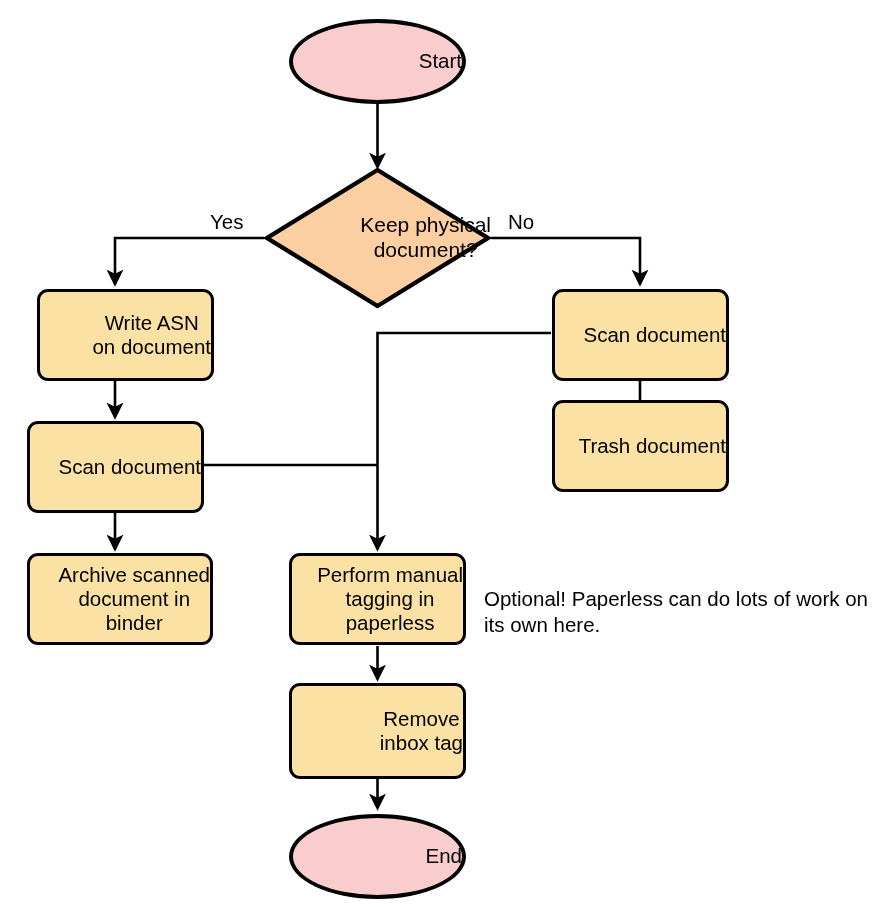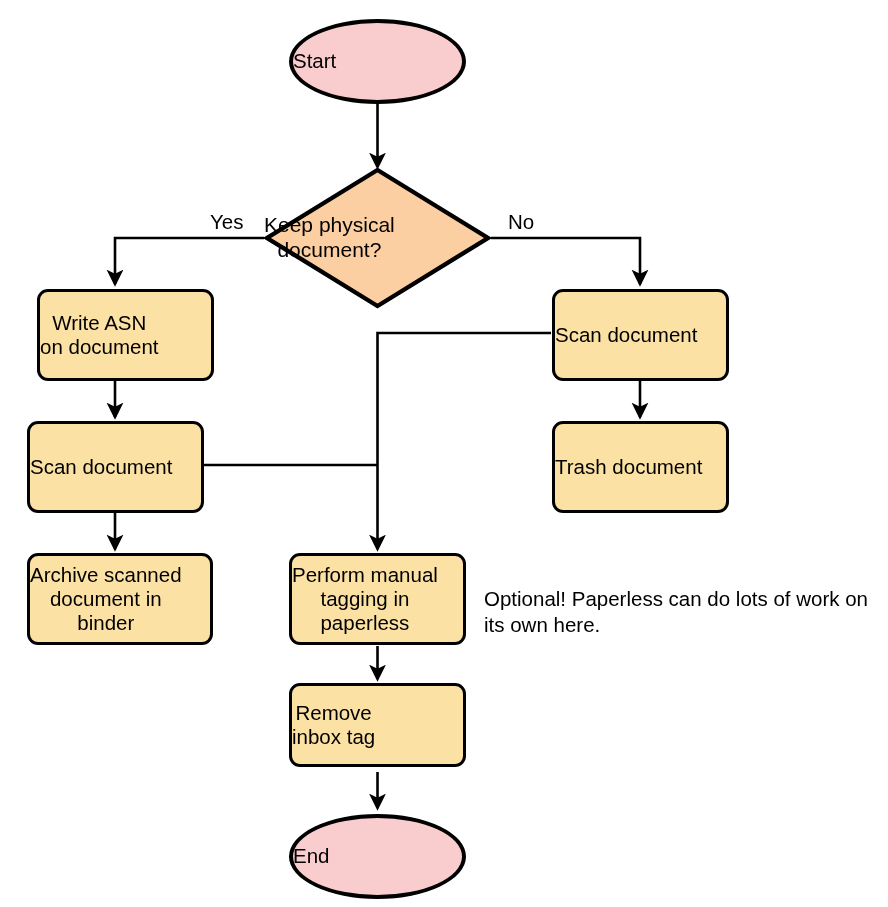--- a/index.html
+++ b/index.html
@@ -26,21 +26,21 @@
     width: 888px;
     height: 907px;
     pointer-events: none;
   }
 
   .node {
     position: absolute;
     box-sizing: border-box;
     display: flex;
     align-items: center;
-    justify-content: flex-start;
+    justify-content: flex-end;
     text-align: center;
     color: #000000;
     line-height: 1.18;
     white-space: pre-line;
   }
 
   .node.process {
     border: 3px solid #000000;
     border-radius: 11px;
     background: #FCE1A4;
@@ -149,31 +149,31 @@
   <div class="node process" style="left:27px; top:553px; width:186px; height:92px;">
     <span>Archive scanned
 document in
 binder</span>
   </div>
 
   <div class="node process" style="left:552px; top:289px; width:177px; height:92px;">
     <span>Scan document</span>
   </div>
 
-  <div class="node process" style="left:552px; top:421px; width:177px; height:92px;">
+  <div class="node process" style="left:552px; top:400px; width:177px; height:92px;">
     <span>Trash document</span>
   </div>
 
   <div class="node process" style="left:289px; top:553px; width:177px; height:92px;">
     <span>Perform manual
 tagging in
 paperless</span>
   </div>
 
-  <div class="node process" style="left:289px; top:683px; width:177px; height:84px;">
+  <div class="node process" style="left:289px; top:683px; width:177px; height:96px;">
     <span>Remove
 inbox tag</span>
   </div>
 
   <div class="node terminal" style="left:289px; top:814px; width:177px; height:85px;">
     <span>End</span>
   </div>
 
   <div class="note" style="left:484px; top:586px; width:404px;">Optional! Paperless can do lots of work on
 its own here.</div>

